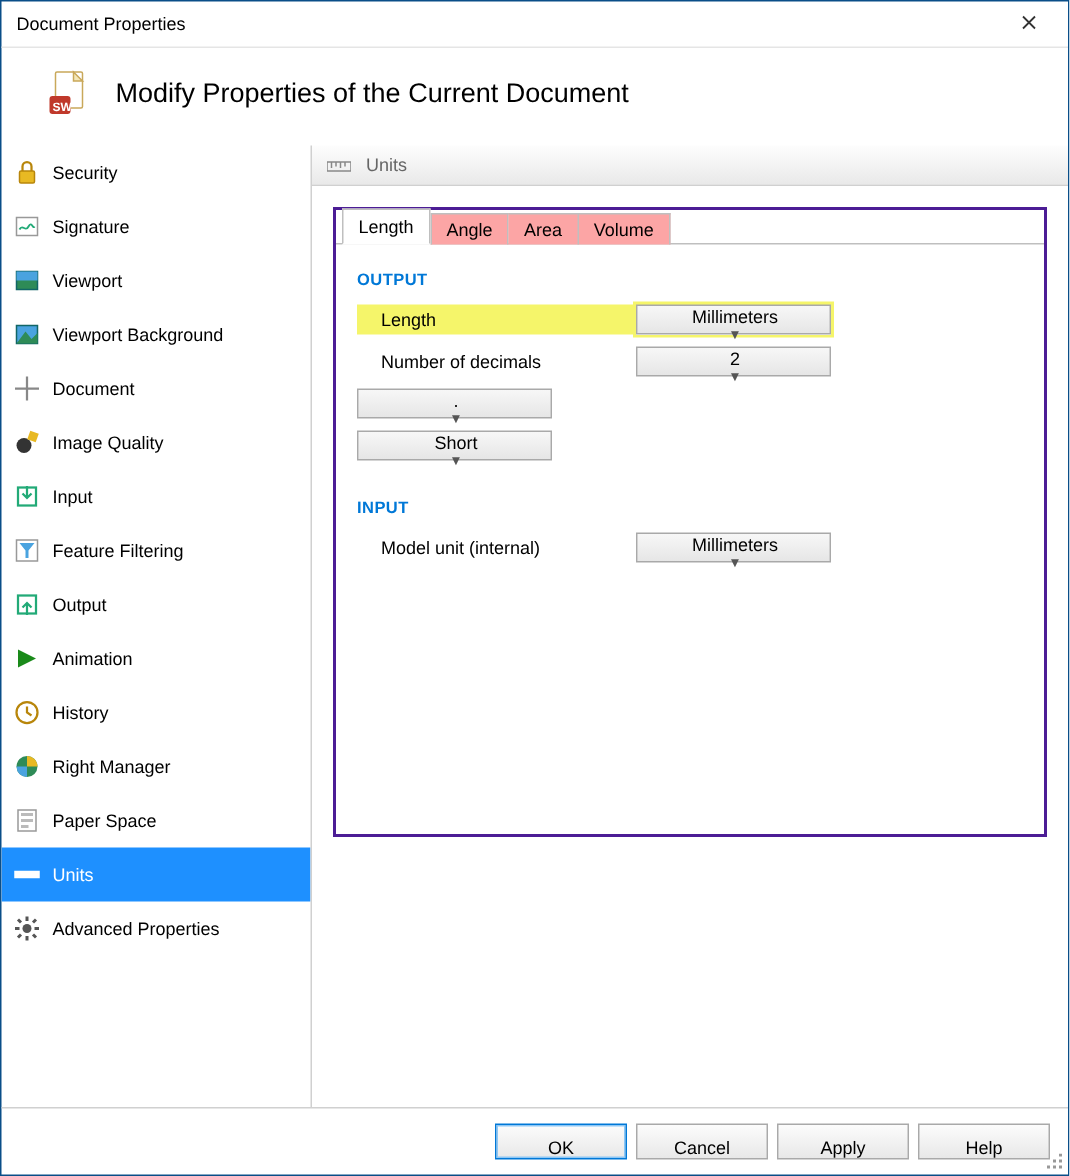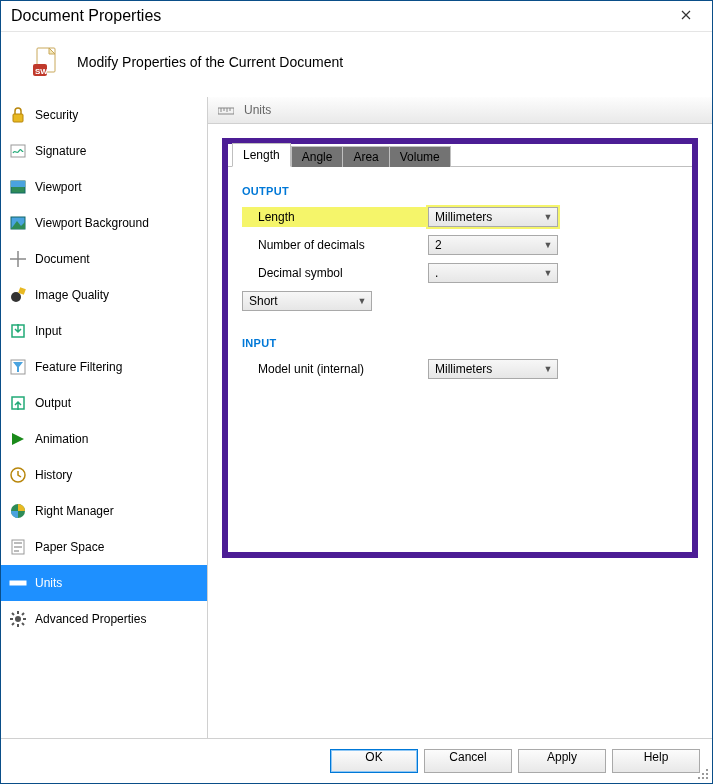--- a/index.html
+++ b/index.html
@@ -1,60 +1,60 @@
 <!DOCTYPE html>
 <html><head>
 <meta charset="utf-8">
 <style>
   html,body{margin:0;padding:0;font-family:"Segoe UI",Arial,sans-serif;font-size:12px;color:#000;background:#fff;}
   .window{width:713px;height:784px;border:1px solid #0a4e88;box-sizing:border-box;display:flex;flex-direction:column;position:relative;}
   
   .titlebar{height:30px;display:flex;align-items:center;padding:0 8px 0 10px;border-bottom:1px solid #e5e5e5;}
-  .titlebar .title{flex:1;font-size:16px;}
+  .titlebar .title{flex:1;font-size:12px;}
   .titlebar .close{width:36px;height:28px;display:flex;align-items:center;justify-content:center;}
   .titlebar .close svg{width:10px;height:10px;}
   
   .header{display:flex;align-items:center;padding:14px 10px 18px 30px;text-align:right;}
   .header .hicon{width:32px;height:32px;margin-right:14px;position:relative;}
-  .header .htxt{font-size:14px;}
+  .header .htxt{font-size:18px;}
   
   .body{flex:1;display:flex;border-top:1px solid transparent;min-height:0;justify-content:space-between;}
   
   .sidebar{width:206px;border-right:1px solid #d0d0d0;display:flex;flex-direction:column;overflow:hidden;}
   .sidebar-item{height:36px;display:flex;align-items:center;padding-left:8px;cursor:default;}
   .sidebar-item .sicon{width:18px;height:18px;margin-right:8px;display:flex;align-items:center;justify-content:center;flex-shrink:0;}
   .sidebar-item .slabel{font-size:12px;white-space:nowrap;}
   .sidebar-item.selected{background:#1e90ff;color:#fff;}
   
   .panel{flex:1;display:flex;flex-direction:column;}
   .panel-header{height:26px;background:linear-gradient(#fdfdfd,#e9e9e9);border-bottom:1px solid #d0d0d0;display:flex;align-items:center;padding-left:10px;gap:10px;color:#666;}
   .panel-header .phicon{width:16px;height:10px;}
   .panel-body{flex:1;padding:14px;}
-  .pane{border:6px solid #4c1d95;height:420px;box-sizing:border-box;}
+  .pane{border:2px solid #4c1d95;height:420px;box-sizing:border-box;}
   
   .tabs{display:flex;align-items:flex-end;height:22px;position:relative;border-bottom:1px solid #bfbfbf;padding-left:4px;gap:0;}
-  .tab{padding:0 10px;height:20px;line-height:20px;border:1px solid #bfbfbf;border-bottom:none;background:#737373;margin-right:0;font-size:12px;position:relative;top:1px;cursor:default;}
+  .tab{padding:0 10px;height:20px;line-height:20px;border:1px solid #bfbfbf;border-bottom:none;background:#fca5a5;margin-right:0;font-size:12px;position:relative;top:1px;cursor:default;}
   .tab + .tab{border-left:none;}
   .tab.active{background:#fff;height:22px;line-height:22px;top:0;z-index:2;border-bottom:1px solid #fff;margin-bottom:-1px;}
   .tab.active + .tab{border-left:1px solid #bfbfbf;}
   .tab-content{padding:14px 14px;}
   .group-label{color:#0078d7;font-weight:600;font-size:11px;letter-spacing:0.3px;margin:4px 0 6px 0;}
   .form-row{display:flex;align-items:center;height:28px;}
   .form-row .flabel{width:170px;padding-left:16px;font-size:12px;}
   .form-row .fcontrol{width:130px;}
   .highlight{background:#f5f56a;}
   .row-hl .flabel{background:#f5f56a;height:20px;display:flex;align-items:center;}
   .row-hl .fcontrol .select{box-shadow:0 0 0 2px #f5f56a;}
   
-  .select{height:20px;border:1px solid #a9a9a9;background:linear-gradient(#f7f7f7,#e6e6e6);display:flex;align-items:center;padding:0 4px 0 6px;box-sizing:border-box;position:relative;font-size:12px;}
+  .select{height:20px;border:1px solid #a9a9a9;background:linear-gradient(#f7f7f7,#e6e6e6);display:flex;align-items:center;padding:0 4px 0 6px;box-sizing:border-box;position:relative;font-size:12px;flex-direction:column;}
   .select .sval{flex:1;}
   .select .sarrow{width:10px;text-align:center;color:#555;font-size:9px;}
   
   .footer{height:44px;border-top:1px solid #d0d0d0;display:flex;align-items:center;justify-content:flex-end;padding-right:12px;gap:6px;position:relative;}
-  .btn{width:86px;height:22px;border:1px solid #a9a9a9;background:linear-gradient(#fcfcfc,#e8e8e8);font-size:12px;display:flex;align-items:flex-start;justify-content:center;cursor:default;}
+  .btn{width:86px;height:22px;border:1px solid #a9a9a9;background:linear-gradient(#fcfcfc,#e8e8e8);font-size:12px;display:flex;align-items:flex-end;justify-content:center;cursor:default;}
   .btn.default{border:1px solid #0078d7;box-shadow:inset 0 0 0 1px #8ec7f5;}
   .resize-grip{position:absolute;right:2px;bottom:2px;width:12px;height:12px;}
   .resize-grip svg{display:block;}
 </style>
 </head>
 <body>
 
 <div class="window">
 
   <div class="titlebar">
@@ -277,21 +277,20 @@
               <div class="flabel">Number of decimals</div>
               <div class="fcontrol">
                 <div class="select">
                   <span class="sval">2</span>
                   <span class="sarrow">▼</span>
                 </div>
               </div>
             </div>
 
             <div class="form-row">
-              <div class="flabel">Decimal symbol</div>
               <div class="fcontrol">
                 <div class="select">
                   <span class="sval">.</span>
                   <span class="sarrow">▼</span>
                 </div>
               </div>
             </div>
 
             <div class="form-row">
               <div class="fcontrol">

